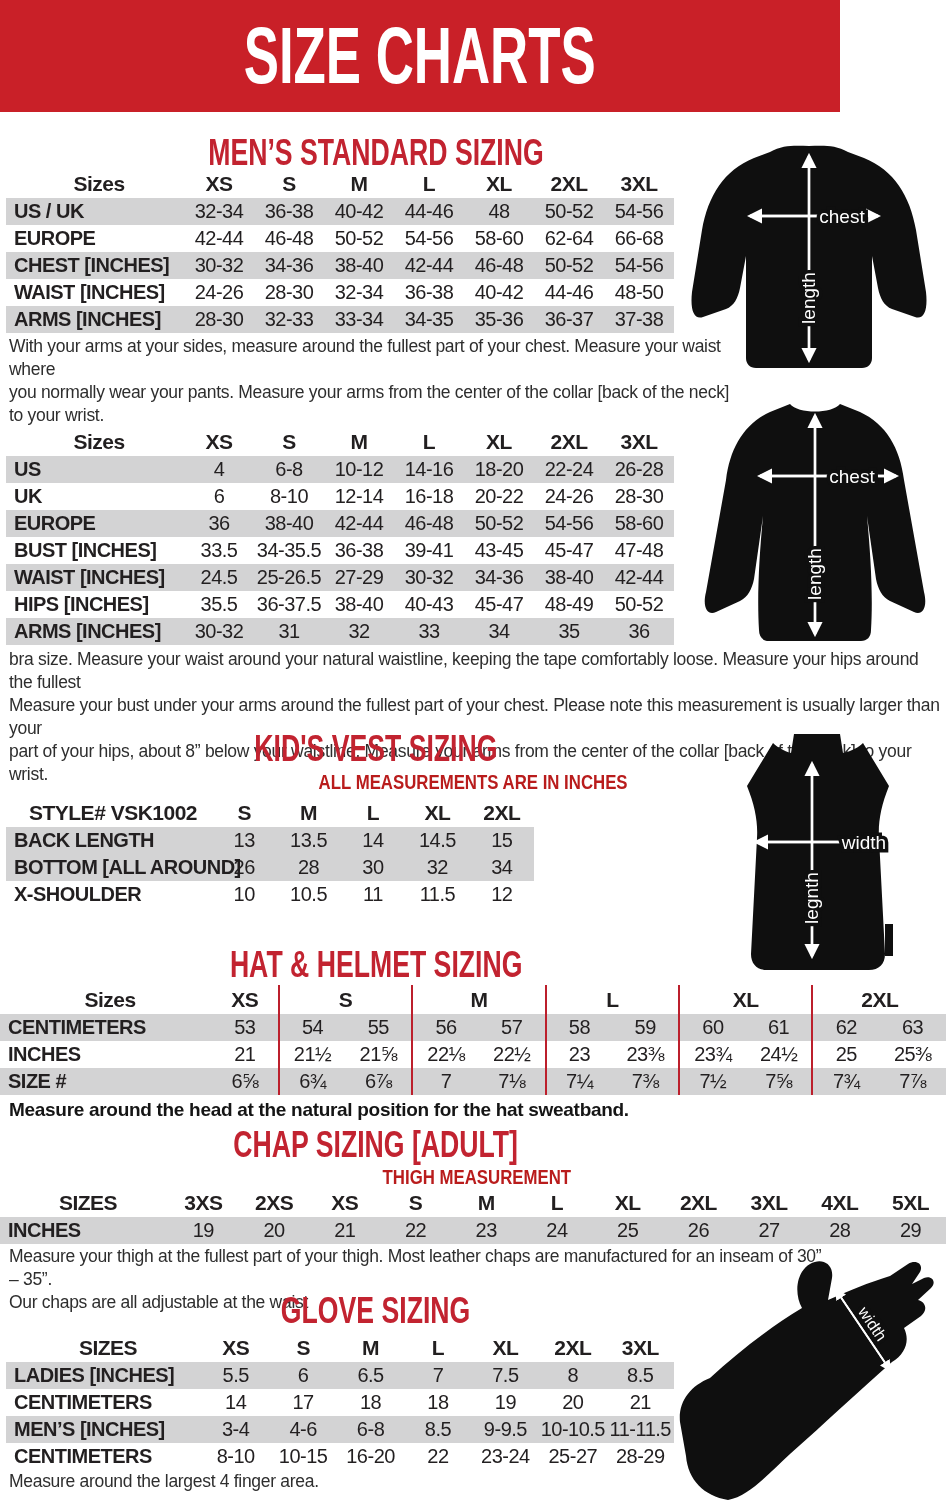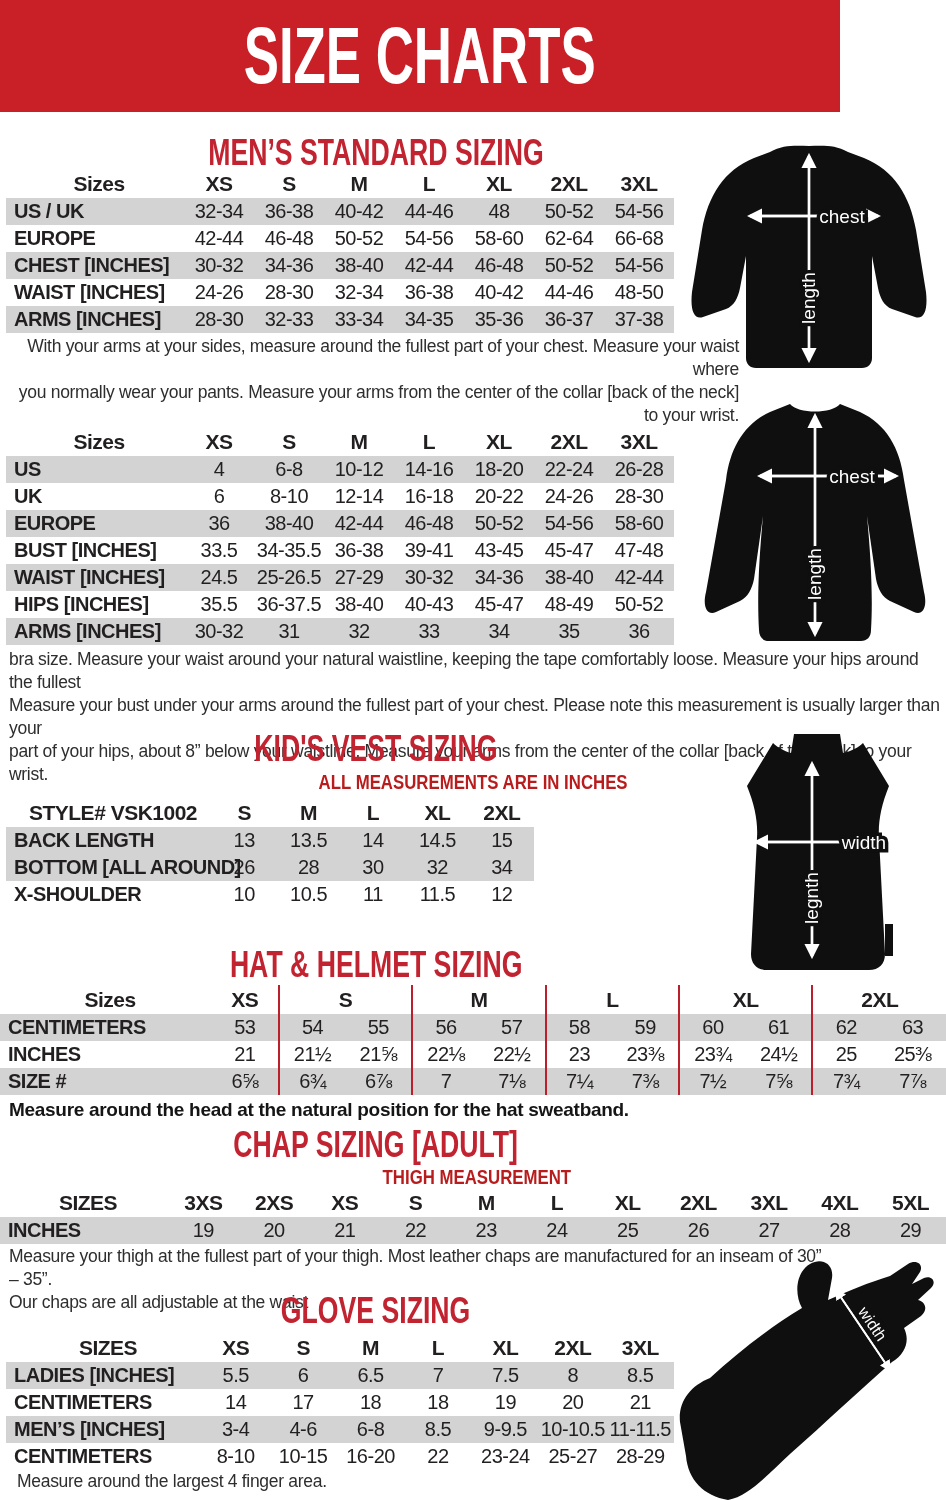--- a/index.html
+++ b/index.html
@@ -116,21 +116,21 @@
           <td>28-30</td>
           <td>32-33</td>
           <td>33-34</td>
           <td>34-35</td>
           <td>35-36</td>
           <td>36-37</td>
           <td>37-38</td>
         </tr>
       </tbody>
     </table>
-  <div class="abs note" style="top:335px;left:9px;width:730px;text-align:right;">
+  <div class="abs note" style="top:335px;left:9px;width:730px;">
     <div>With your arms at your sides, measure around the fullest part of your chest. Measure your waist where</div>
     <div>you normally wear your pants. Measure your arms from the center of the collar [back of the neck] to your wrist.</div>
   </div>
   <svg class="abs" style="left:672px;top:140px;" width="274" height="232" viewBox="0 0 274 232">
     <defs>
         <marker id="ah1" viewBox="0 0 10 10" refX="8" refY="5" markerWidth="6.5" markerHeight="6.5" orient="auto">
           <path d="M0,0L10,5L0,10z" fill="#fff"></path>
         </marker>
       </defs>
     <path class="sil" d="M98,12 C112,4 126,6 137,6 C148,6 162,4 176,12 L192,18 C222,30 238,56 244,90 L254,152 C256,170 252,180 243,177 L220,169 C212,166 208,158 206,148 L200,116 L200,218 C200,224 196,228 190,228 L84,228 C78,228 74,224 74,218 L74,116 L68,148 C66,158 62,166 54,169 L31,177 C22,180 18,170 20,152 L30,90 C36,56 52,30 82,18 Z"></path>
@@ -454,21 +454,21 @@
           <td>8-10</td>
           <td>10-15</td>
           <td>16-20</td>
           <td>22</td>
           <td>23-24</td>
           <td>25-27</td>
           <td>28-29</td>
         </tr>
       </tbody>
     </table>
-  <div class="abs note" style="top:1470px;left:17px;width:600px;">Measure around the largest 4 finger area.</div>
+  <div class="abs note" style="top:1470px;left:9px;width:600px;">Measure around the largest 4 finger area.</div>
   <svg class="abs" style="left:676px;top:1252px;" width="270" height="248" viewBox="0 0 270 248">
     <defs>
         <marker id="ah4" viewBox="0 0 10 10" refX="8" refY="5" markerWidth="6.5" markerHeight="6.5" orient="auto">
           <path d="M0,0L10,5L0,10z" fill="#fff"></path>
         </marker>
       </defs>
     <path class="sil" d="M52,248 C28,244 12,228 10,204 L4,170 C2,150 14,134 34,126 C62,100 96,74 126,56 C118,42 120,20 134,12 C146,5 158,12 156,26 L152,48 C170,40 194,30 214,24 L232,12 C240,7 248,12 244,20 L236,32 L248,26 C256,23 261,30 255,36 L242,48 C250,50 252,58 245,64 L228,76 C234,88 230,102 216,110 C186,136 148,172 114,202 C94,220 74,244 52,248 Z"></path>
     <line class="ar" style="stroke-width:1.8" x1="160" y1="38" x2="214" y2="118" marker-end="url(#ah4)"></line>
     <line class="ar" style="stroke-width:1.8" x1="214" y1="118" x2="160" y2="38" marker-end="url(#ah4)"></line>
     <text transform="translate(192,75) rotate(56)" text-anchor="middle" style="font-size:16px">width</text>

